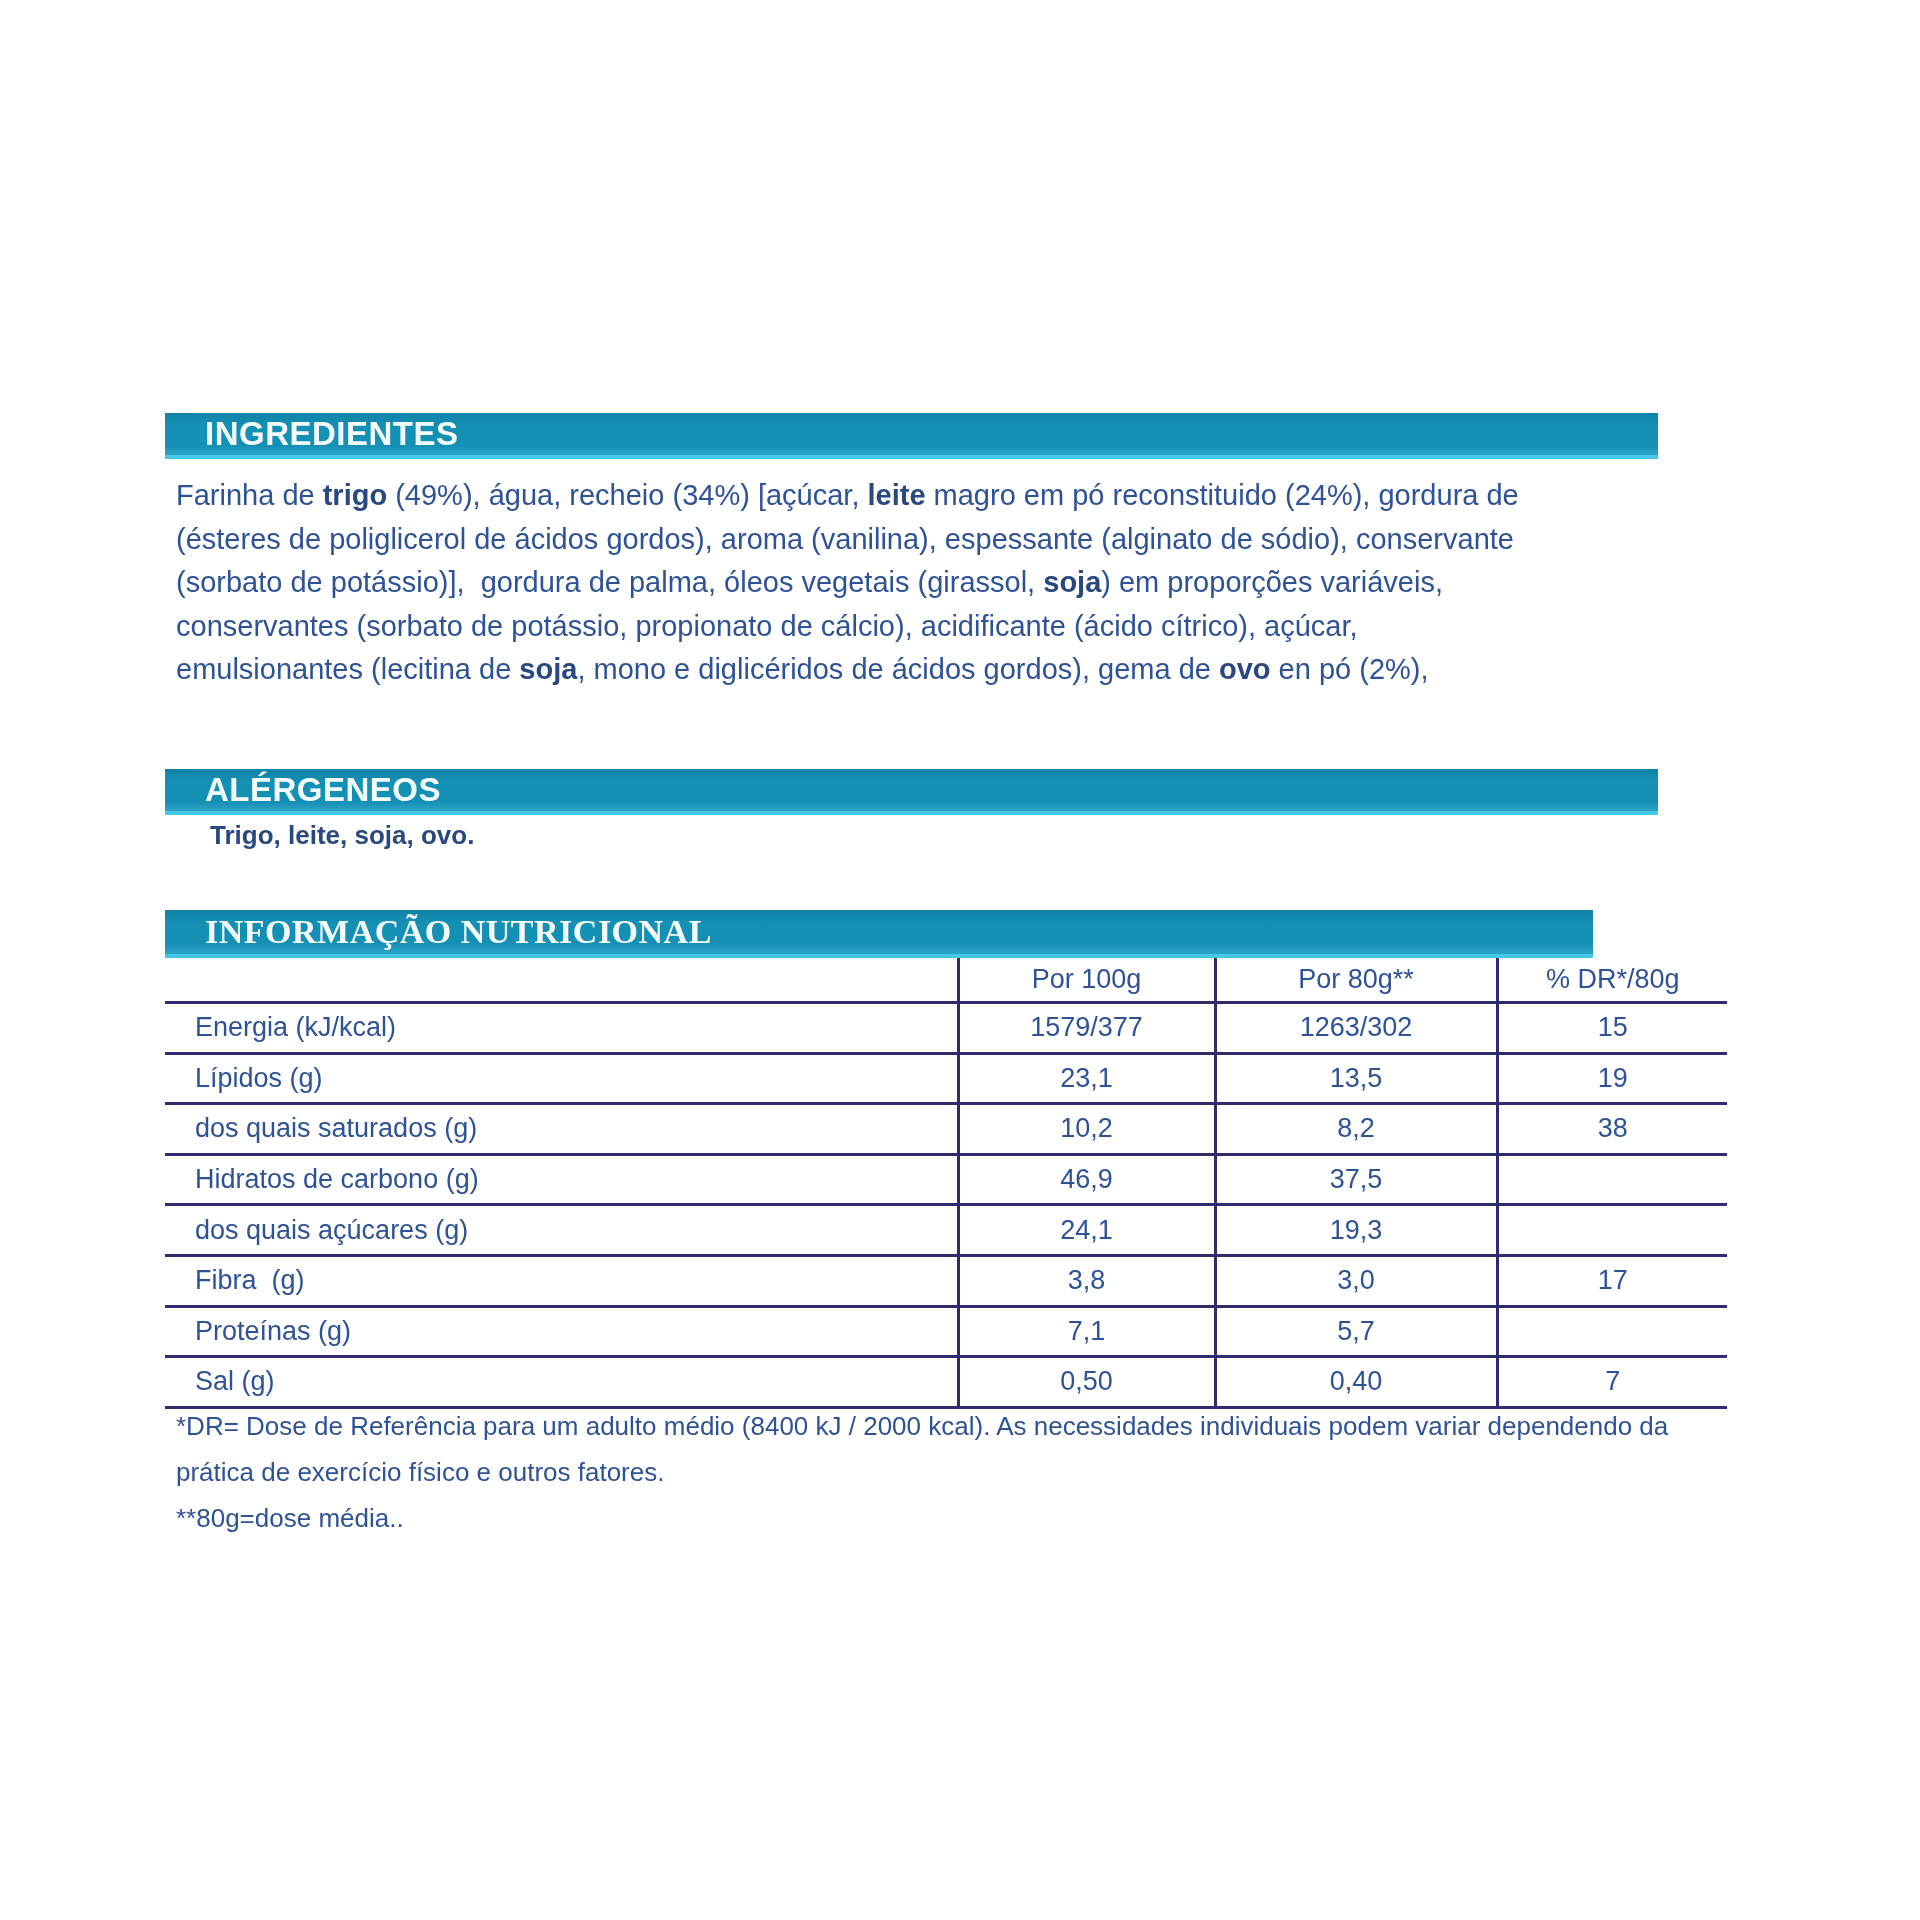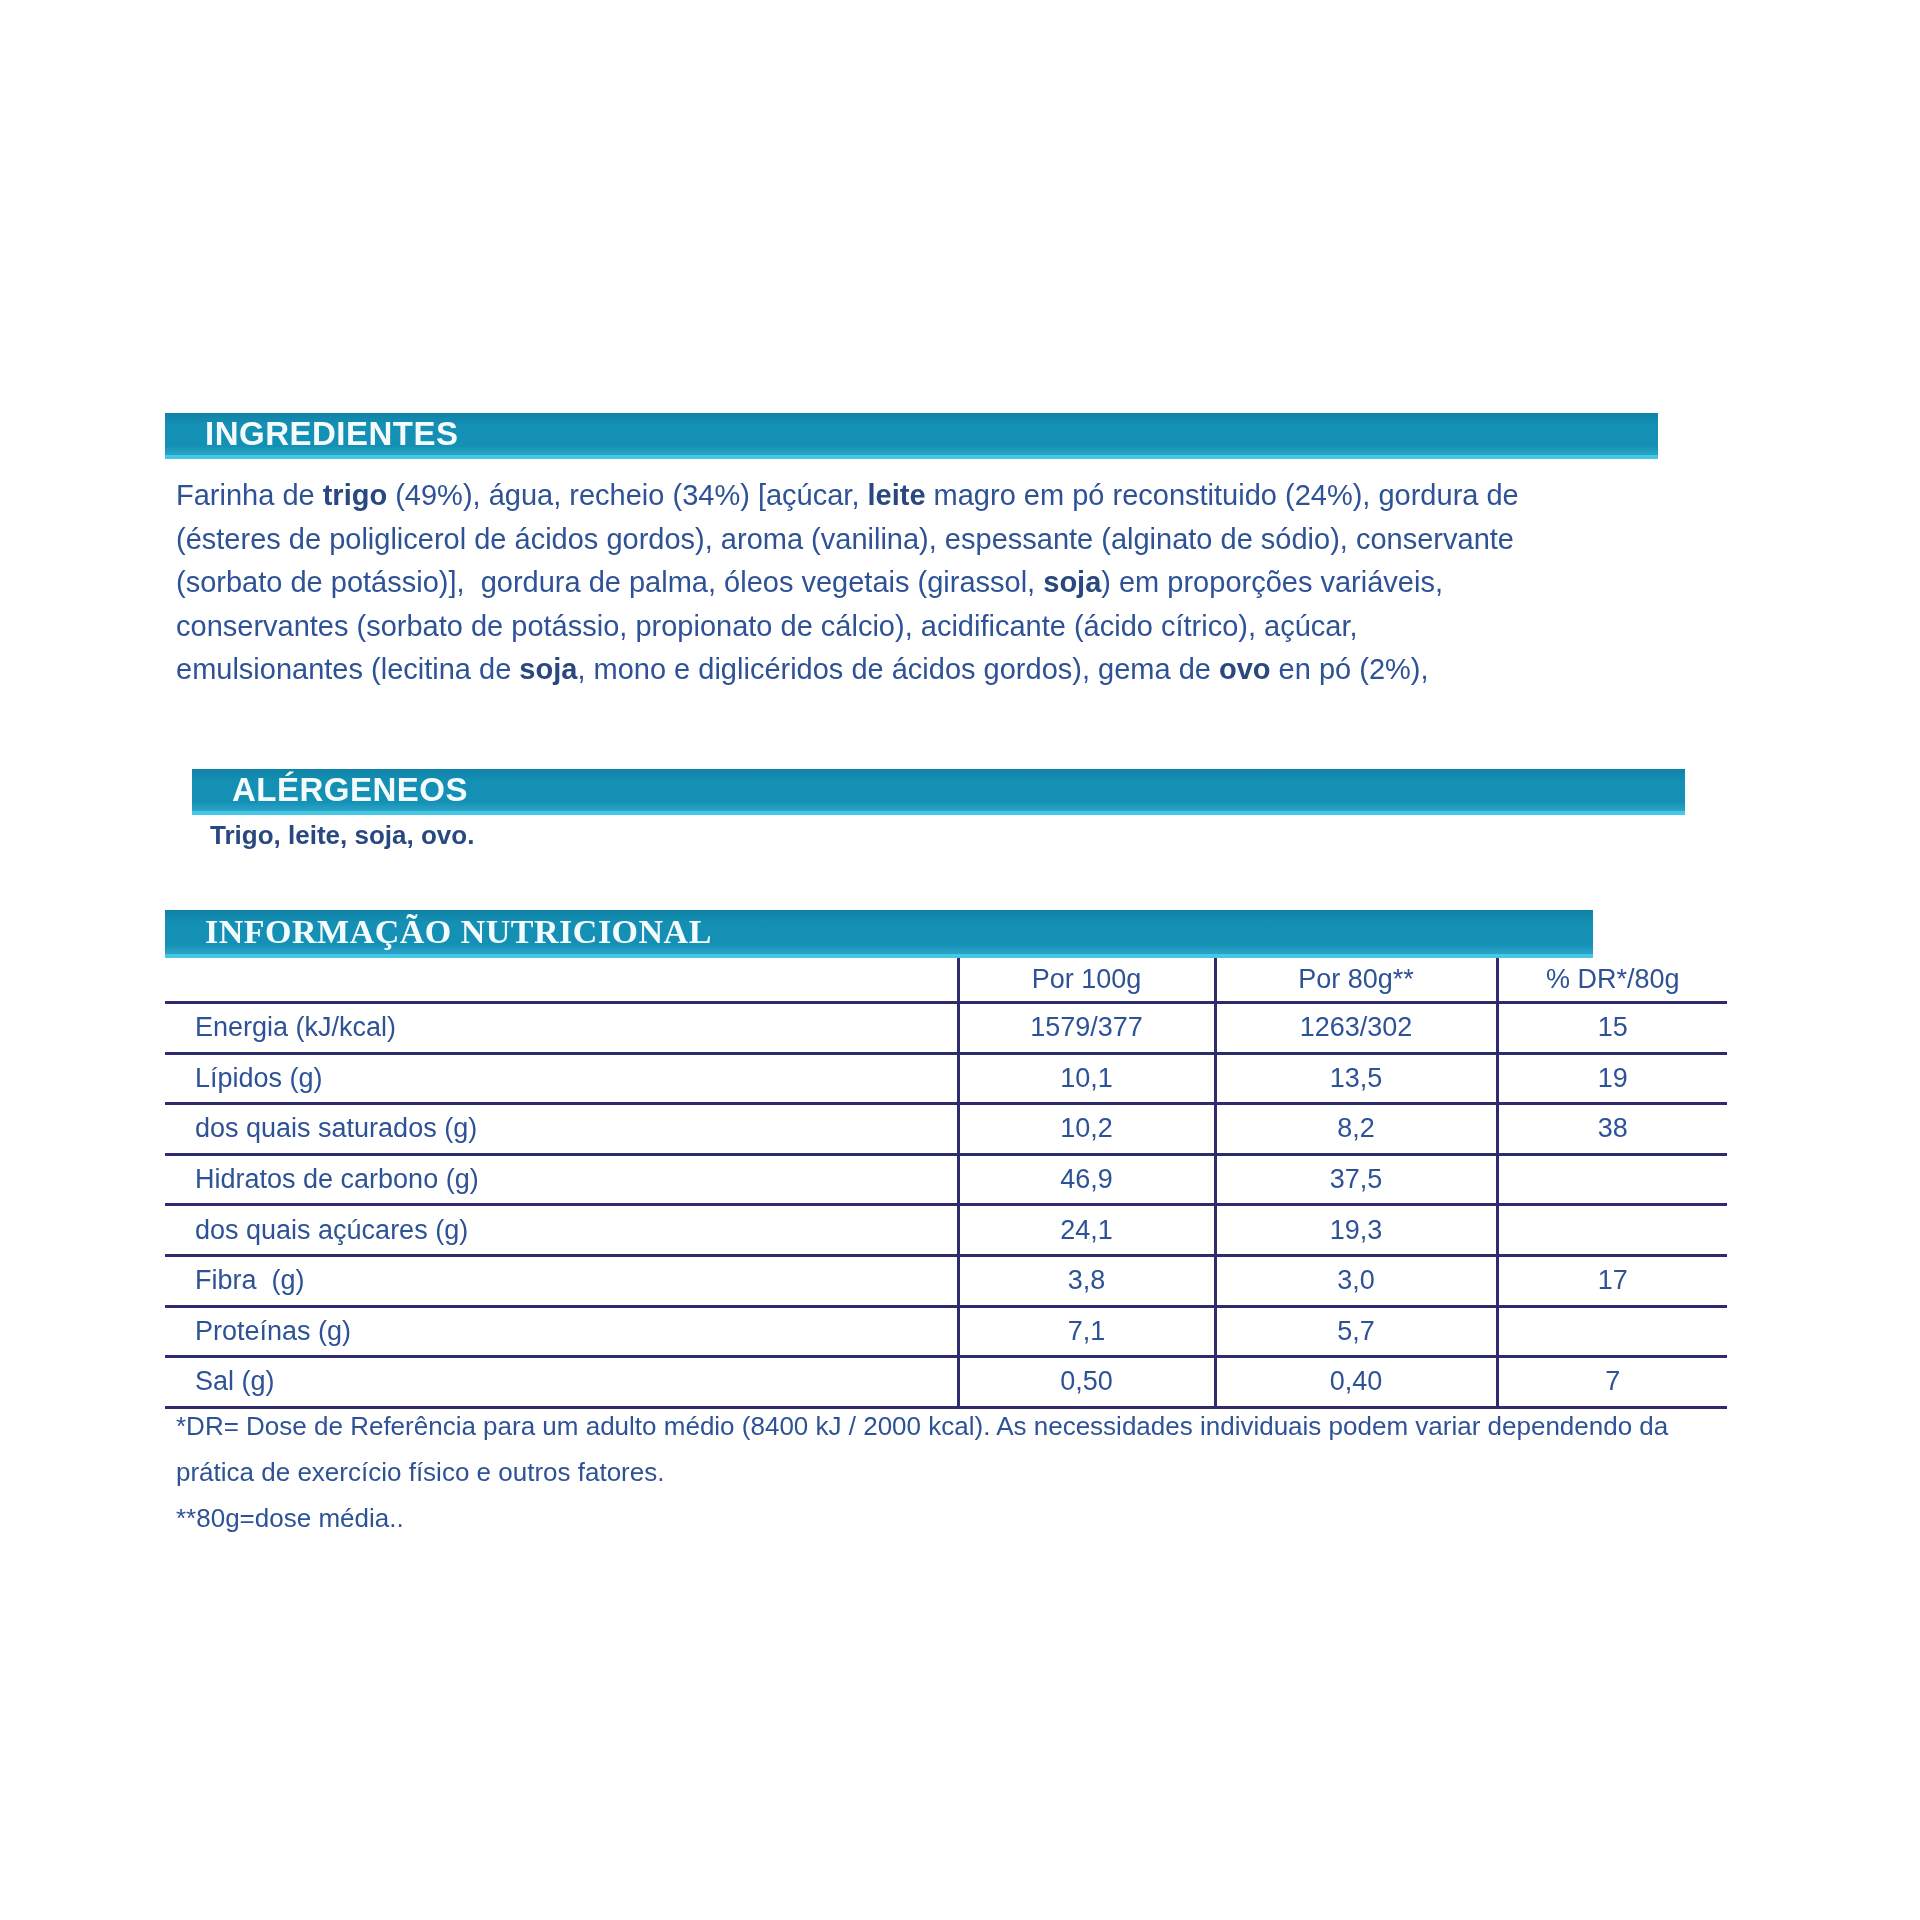--- a/index.html
+++ b/index.html
@@ -17,21 +17,21 @@
   .bar{
     position:absolute;left:165px;box-sizing:border-box;
     background:linear-gradient(180deg,#0f82a6 0%,var(--teal) 30%,var(--teal) 78%,#2ba4c6 100%);
     border-bottom:4px solid var(--teal-edge);
     color:#f4fbfd;font-weight:bold;letter-spacing:0.5px;
     display:flex;align-items:center;padding-left:40px;
   }
   .bar-a{width:1493px;height:46px;font-size:33px;}
   .bar-b{width:1428px;height:48px;font-size:34px;font-family:Liberation Serif, serif;}
   #bar-ingredients{top:413px;}
-  #bar-allergens{top:769px;margin-left:27px;}
+  #bar-allergens{top:769px;}
   #bar-nutrition{top:910px;}
   .ingredients{position:absolute;left:176px;top:474px;}
   .ingredients .line{white-space:pre;font-size:29px;line-height:43.5px;color:var(--blue);}
   .ingredients .line strong{color:var(--blue-dark);}
   .allergens{
     position:absolute;left:210px;top:820px;font-size:26px;font-weight:bold;
     color:var(--blue-dark);white-space:pre;
   }
   table.nutri{
     position:absolute;left:165px;top:958px;width:1562px;
@@ -94,21 +94,21 @@
       </thead>
     <tbody id="nutri-body">
         <tr>
           <td class="label">Energia (kJ/kcal)</td>
           <td class="val">1579/377</td>
           <td class="val">1263/302</td>
           <td class="val">15</td>
         </tr>
         <tr>
           <td class="label">Lípidos (g)</td>
-          <td class="val">10,1</td>
+          <td class="val">23,1</td>
           <td class="val">13,5</td>
           <td class="val">19</td>
         </tr>
         <tr>
           <td class="label">dos quais saturados (g)</td>
           <td class="val">10,2</td>
           <td class="val">8,2</td>
           <td class="val">38</td>
         </tr>
         <tr>

